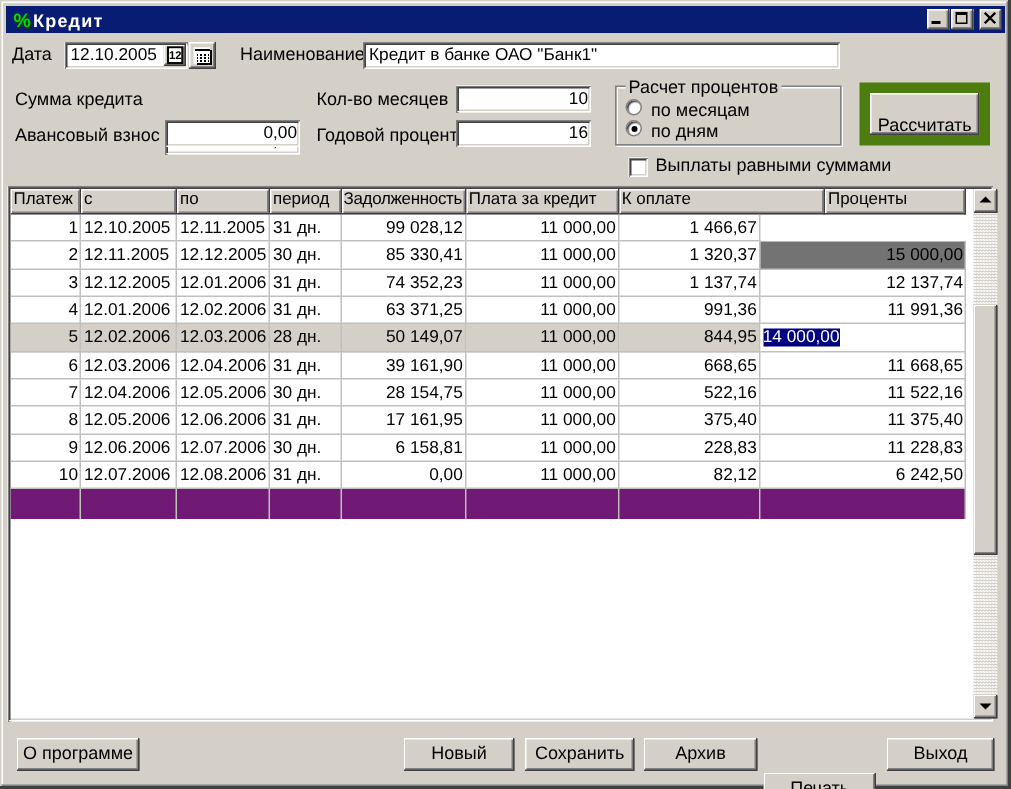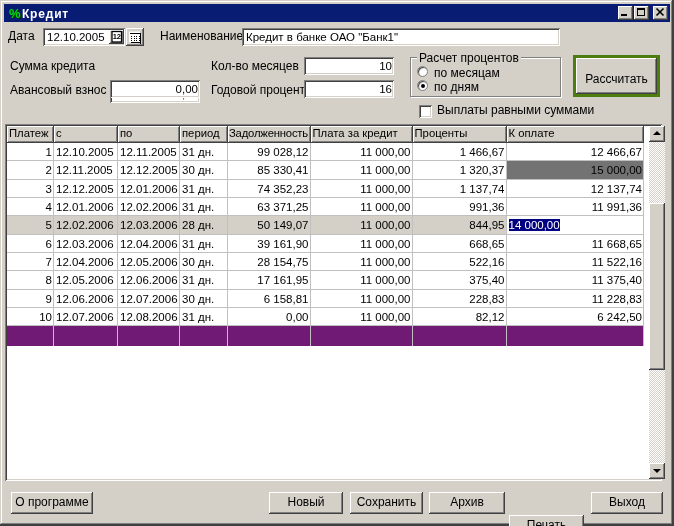--- a/index.html
+++ b/index.html
@@ -122,46 +122,45 @@
   <div class="abs edit r" style="left:304px; top:80px; width:90px; height:18px;">16</div>
 
   <div id="gbox" class="abs">
     <div class="cap2 lbl">Расчет процентов</div>
   </div>
   <div class="radio abs" style="left:417px; top:66px;"></div>
   <div class="abs lbl" style="left:434px; top:66px;">по месяцам</div>
   <div class="radio on abs" style="left:417px; top:80px;"></div>
   <div class="abs lbl" style="left:434px; top:80px;">по дням</div>
 
-  <div class="abs btn" style="left:573px; top:55px; width:87px; height:42px; border:3px solid #4d7c0f; padding-top:14px;">Рассчитать</div>
+  <div class="abs btn" style="left:573px; top:55px; width:87px; height:42px; border:7px solid #4d7c0f; padding-top:14px;">Рассчитать</div>
 
   <div class="check abs"></div>
   <div class="abs lbl" style="left:437px; top:103px;">Выплаты равными суммами</div>
 
   <div id="grid" class="abs">
     <div id="gc">
       <div class="grow" id="ghead">
         <div class="c c0">Платеж</div>
           <div class="c c1">с</div>
           <div class="c c2">по</div>
           <div class="c c3">период</div>
         <div class="c c4" style="padding-left:1px; letter-spacing:-0.2px;">Задолженность</div>
           <div class="c c5">Плата за кредит</div>
+          <div class="c c7">К оплате</div>
           <div class="c c6">Проценты</div>
-          <div class="c c7">К оплате</div>
       </div>
       <div class="grow drow">
           <div class="c c0 num">1</div>
           <div class="c c1 txt">12.10.2005</div>
           <div class="c c2 txt">12.11.2005</div>
           <div class="c c3 txt">31 дн.</div>
           <div class="c c4 num">99 028,12</div>
           <div class="c c5 num">11 000,00</div>
           <div class="c c6 num">1 466,67</div>
-          <div class="c c7 num">12 466,67</div>
         </div>
       <div class="grow drow">
           <div class="c c0 num">2</div>
           <div class="c c1 txt">12.11.2005</div>
           <div class="c c2 txt">12.12.2005</div>
           <div class="c c3 txt">30 дн.</div>
           <div class="c c4 num">85 330,41</div>
           <div class="c c5 num">11 000,00</div>
           <div class="c c6 num">1 320,37</div>
           <div class="c c7 num" style="background:#737373;">15 000,00</div>

